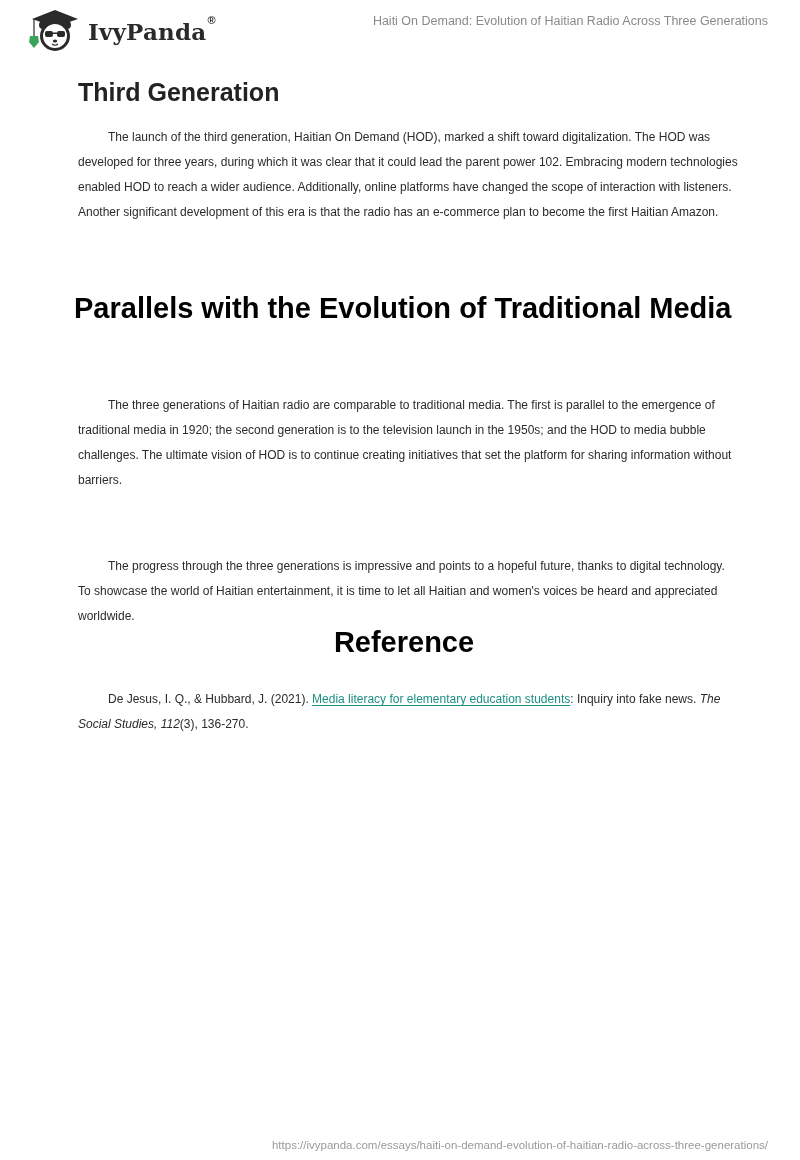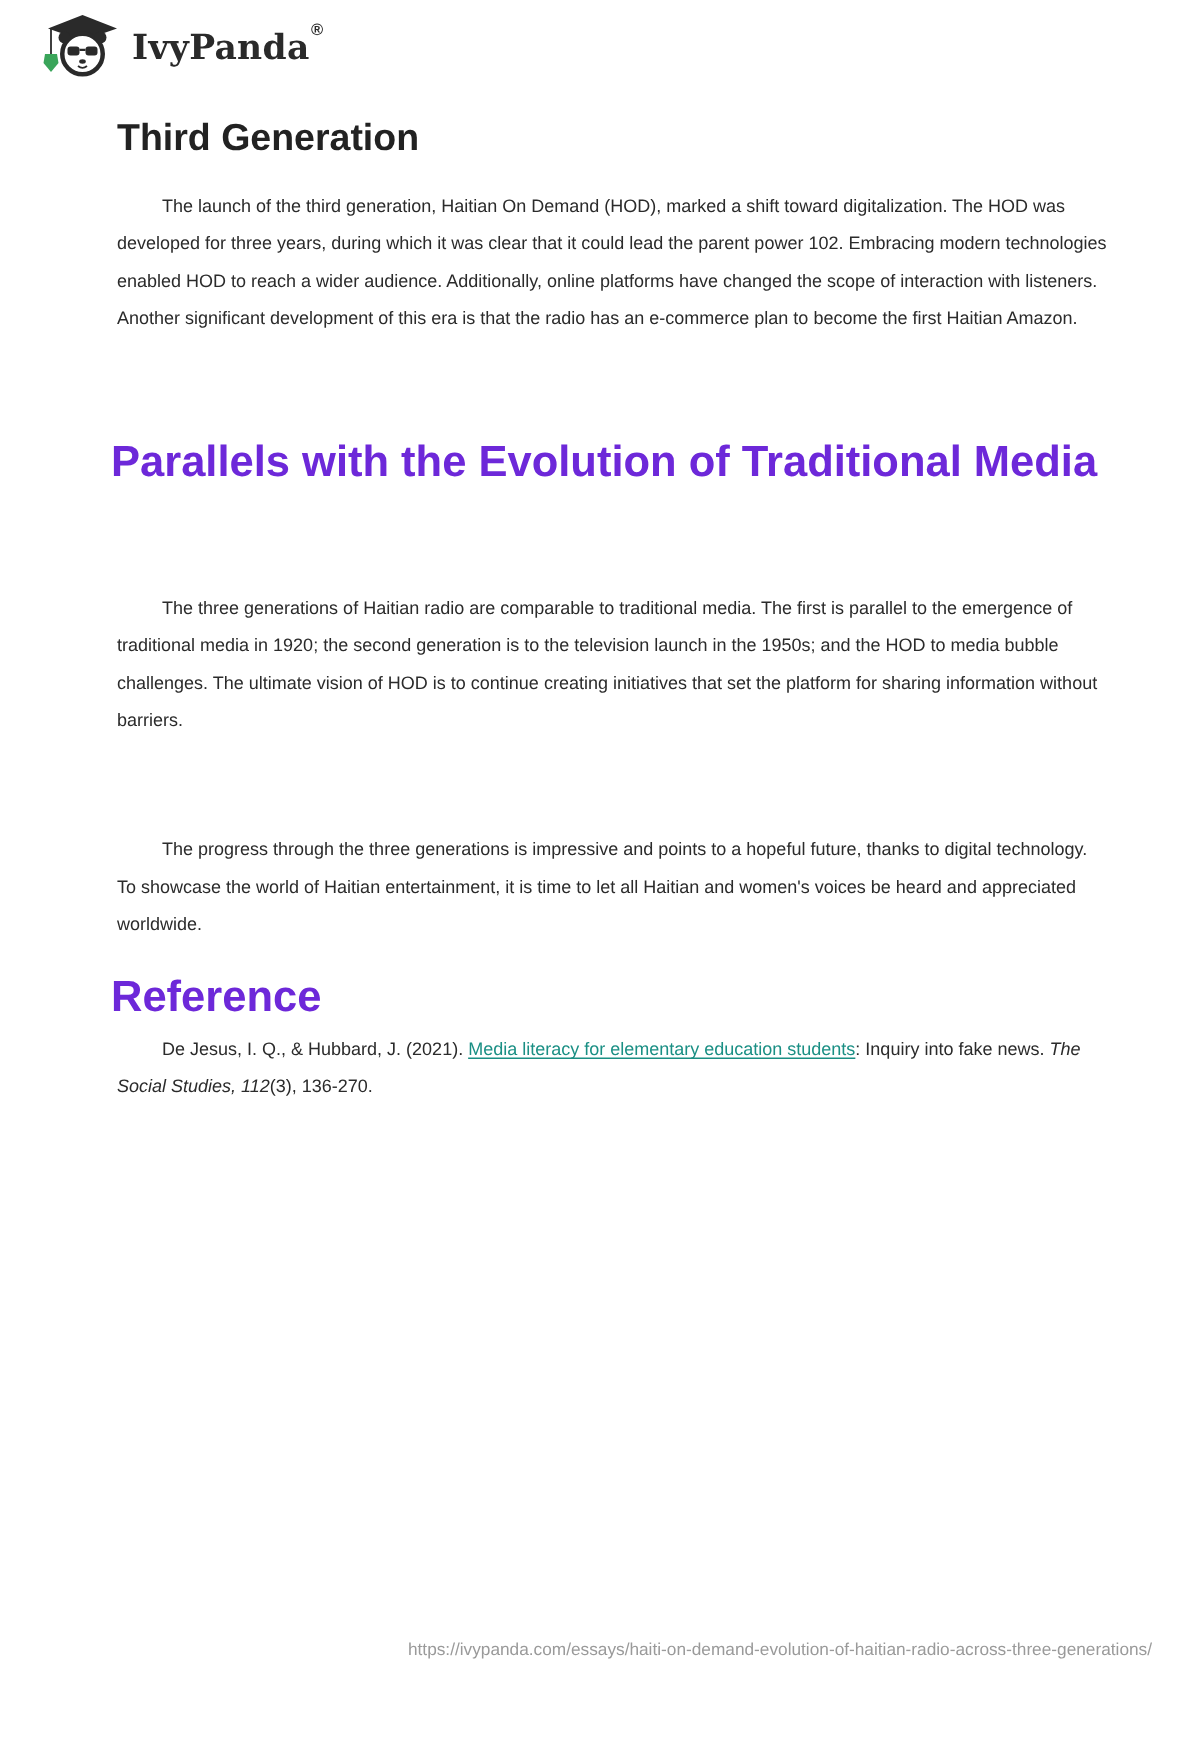--- a/index.html
+++ b/index.html
@@ -78,42 +78,42 @@
       color: #222222;
       white-space: nowrap;
     }
     h1.section-h1 {
       position: absolute;
       left: 0;
       margin: 0;
       font-weight: bold;
       font-size: 29px;
       line-height: 41px;
-      color: #6d28d9;
+      color: #000000;
       width: 660px;
     }
     p.para {
       position: absolute;
       left: 0;
       margin: 4px;
       width: 660px;
       font-size: 12px;
       line-height: 25px;
       color: #2b2b2b;
       text-indent: 30px;
     }
     .ref-link {
       color: #1a8f84;
       text-decoration: underline;
       text-underline-offset: 2px;
     }
     .footer-url {
       position: absolute;
       right: 32px;
-      top: 1094px;
+      top: 1139px;
       font-size: 11.5px;
       color: #9a9a9a;
       white-space: nowrap;
     }
   </style>
 </head>
 <body>
 
 <div class="header">
   <div class="logo">
@@ -132,27 +132,28 @@
 
       <rect x="19" y="25" width="8" height="6" rx="2" fill="#2a2a2a"></rect>
       <rect x="31" y="25" width="8" height="6" rx="2" fill="#2a2a2a"></rect>
       <rect x="27" y="26.5" width="4" height="1.5" fill="#2a2a2a"></rect>
 
       <ellipse cx="29" cy="35" rx="2.2" ry="1.5" fill="#2a2a2a"></ellipse>
       <path d="M26,38 Q29,40.5 32,38" stroke="#2a2a2a" stroke-width="1.2" fill="none"></path>
     </svg>
     <span class="logo-text"><span>IvyPanda</span><span class="logo-reg">®</span></span>
   </div>
+  <div class="header-title">Haiti On Demand: Evolution of Haitian Radio Across Three Generations</div>
 </div>
 
 <div class="content">
   <h2 class="section-h2" style="top:73px;">Third Generation</h2>
   <p class="para" style="top:121px;">The launch of the third generation, Haitian On Demand (HOD), marked a shift toward digitalization. The HOD was developed for three years, during which it was clear that it could lead the parent power 102. Embracing modern technologies enabled HOD to reach a wider audience. Additionally, online platforms have changed the scope of interaction with listeners. Another significant development of this era is that the radio has an e-commerce plan to become the first Haitian Amazon.</p>
 
   <h1 class="section-h1" style="top:288px;">Parallels with the Evolution of Traditional Media</h1>
   <p class="para" style="top:389px;">The three generations of Haitian radio are comparable to traditional media. The first is parallel to the emergence of traditional media in 1920; the second generation is to the television launch in the 1950s; and the HOD to media bubble challenges. The ultimate vision of HOD is to continue creating initiatives that set the platform for sharing information without barriers.</p>
   <p class="para" style="top:550px;">The progress through the three generations is impressive and points to a hopeful future, thanks to digital technology. To showcase the world of Haitian entertainment, it is time to let all Haitian and women's voices be heard and appreciated worldwide.</p>
 
-  <h1 class="section-h1" style="top:645px;">Reference</h1>
+  <h1 class="section-h1" style="top:622px;text-align:center;">Reference</h1>
   <p class="para" style="top:683px;"><span>De Jesus, I. Q., &amp; Hubbard, J. (2021). </span><a class="ref-link">Media literacy for elementary education students</a><span>: Inquiry into fake news. </span><i>The Social Studies, 112</i><span>(3), 136-270.</span></p>
 </div>
 
 <div class="footer-url">https://ivypanda.com/essays/haiti-on-demand-evolution-of-haitian-radio-across-three-generations/</div>
 
 </body></html>

